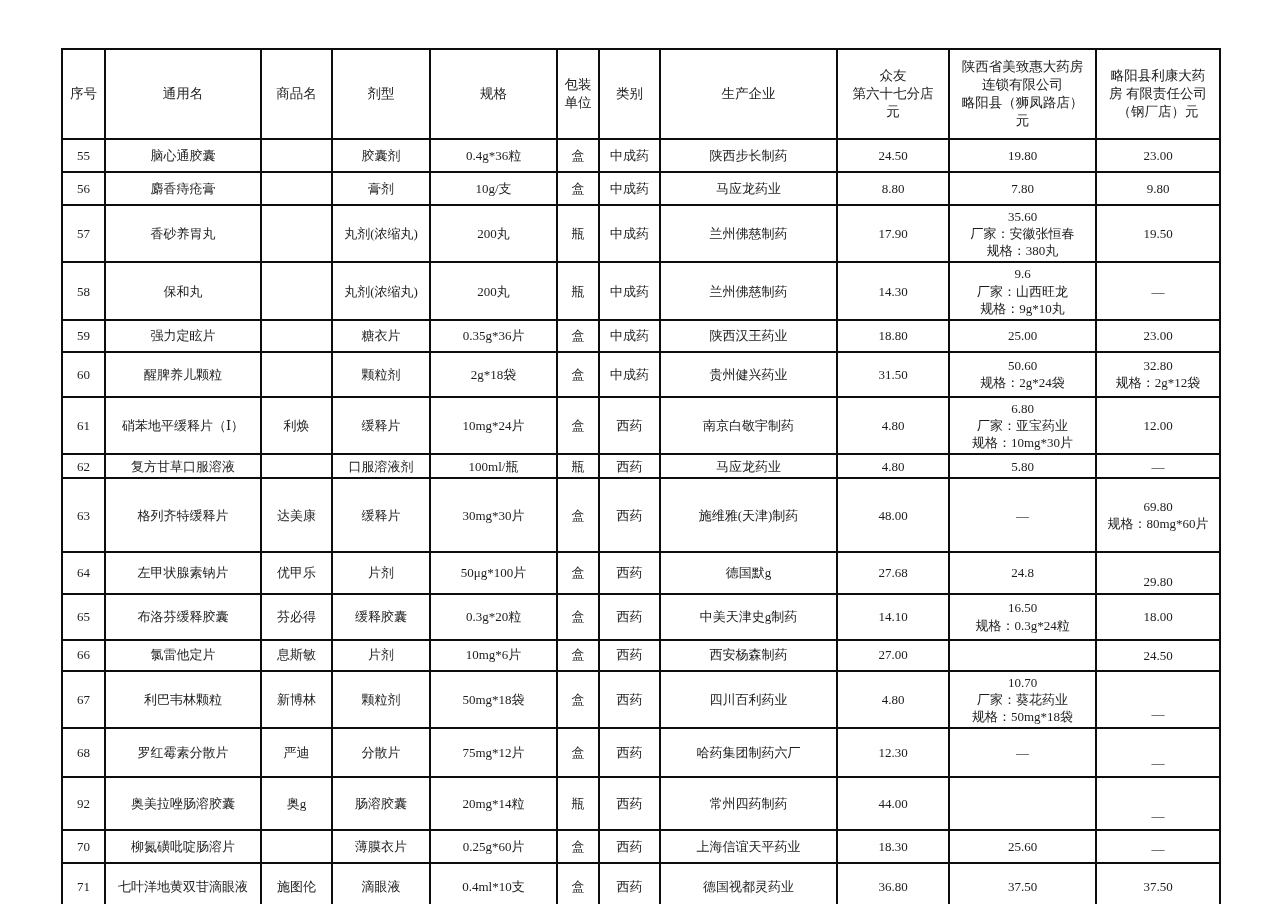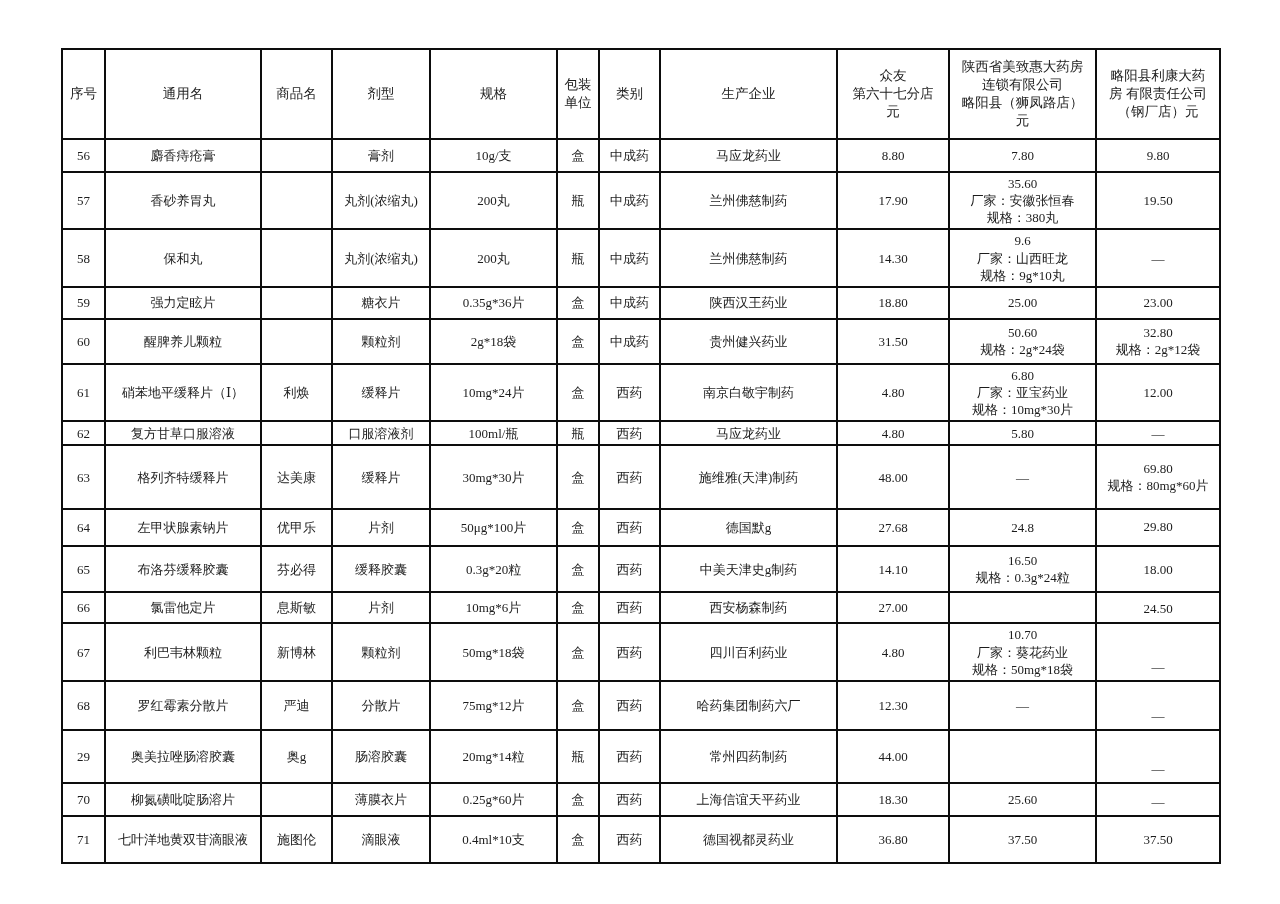--- a/index.html
+++ b/index.html
@@ -34,21 +34,21 @@
     overflow: hidden;
     font-weight: normal;
   }
   .price-table th {
     font-size: 13.5px;
     line-height: 1.35;
     height: 84px;
   }
   .price-table td.v-top {
     vertical-align: top;
-    padding-top: 8px;
+    padding-top: 20px;
   }
   .price-table td.v-low {
     vertical-align: bottom;
     padding-bottom: 5px;
   }
 </style>
 </head>
 <body>
 
 <div class="sheet">
@@ -84,20 +84,33 @@
 连锁有限公司
 略阳县（狮凤路店）
 元</th>
           <th>略阳县利康大药
 房 有限责任公司
 （钢厂店）元</th>
         </tr>
     </thead>
     <tbody>
         <tr style="height: 33px;">
+          <td>55</td>
+          <td>脑心通胶囊</td>
+          <td></td>
+          <td>胶囊剂</td>
+          <td>0.4g*36粒</td>
+          <td>盒</td>
+          <td>中成药</td>
+          <td>陕西步长制药</td>
+          <td>24.50</td>
+          <td>19.80</td>
+          <td>23.00</td>
+        </tr>
+        <tr style="height: 33px;">
           <td>56</td>
           <td>麝香痔疮膏</td>
           <td></td>
           <td>膏剂</td>
           <td>10g/支</td>
           <td>盒</td>
           <td>中成药</td>
           <td>马应龙药业</td>
           <td>8.80</td>
           <td>7.80</td>
@@ -182,21 +195,21 @@
           <td></td>
           <td>口服溶液剂</td>
           <td>100ml/瓶</td>
           <td>瓶</td>
           <td>西药</td>
           <td>马应龙药业</td>
           <td>4.80</td>
           <td>5.80</td>
           <td>—</td>
         </tr>
-        <tr style="height: 64px;">
+        <tr style="height: 74px;">
           <td>63</td>
           <td>格列齐特缓释片</td>
           <td>达美康</td>
           <td>缓释片</td>
           <td>30mg*30片</td>
           <td>盒</td>
           <td>西药</td>
           <td>施维雅(天津)制药</td>
           <td>48.00</td>
           <td>—</td>
@@ -265,21 +278,21 @@
           <td>分散片</td>
           <td>75mg*12片</td>
           <td>盒</td>
           <td>西药</td>
           <td>哈药集团制药六厂</td>
           <td>12.30</td>
           <td>—</td>
           <td class="v-low">—</td>
         </tr>
         <tr style="height: 53px;">
-          <td>29</td>
+          <td>92</td>
           <td>奥美拉唑肠溶胶囊</td>
           <td>奥g</td>
           <td>肠溶胶囊</td>
           <td>20mg*14粒</td>
           <td>瓶</td>
           <td>西药</td>
           <td>常州四药制药</td>
           <td>44.00</td>
           <td></td>
           <td class="v-low">—</td>

